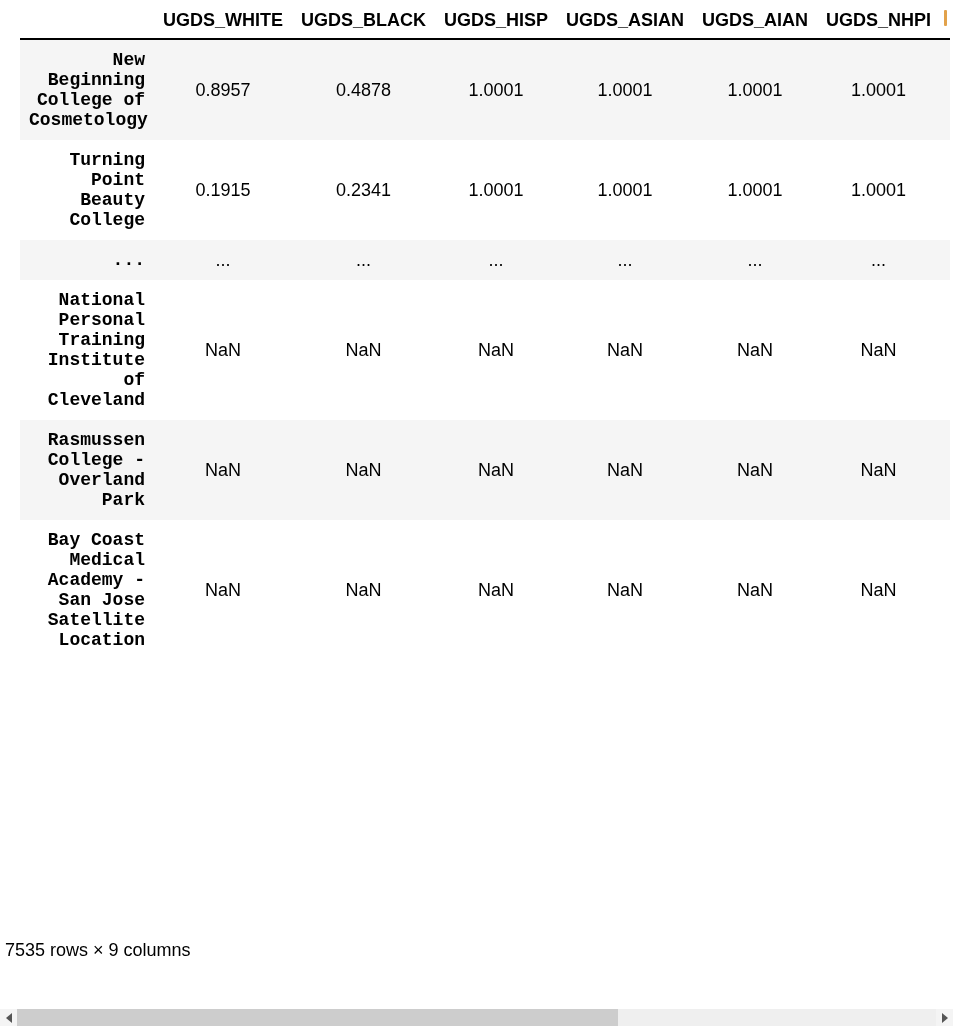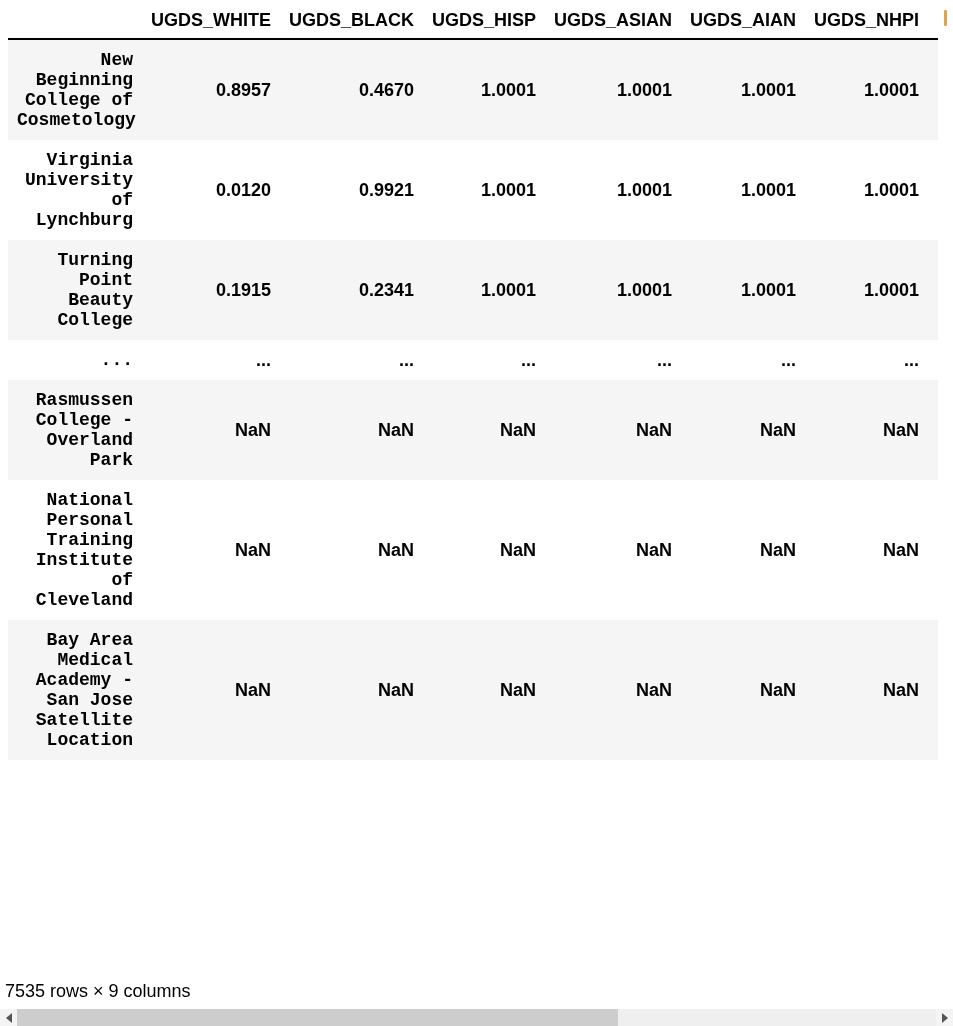--- a/index.html
+++ b/index.html
@@ -6,38 +6,38 @@
   html, body { margin: 0; padding: 0; }
   body {
     width: 953px; height: 1026px;
     background: #ffffff;
     font-family: "Liberation Sans", sans-serif;
     color: #000000;
     position: relative;
     overflow: hidden;
   }
 
-  .table-wrap { position: absolute; left: 8px; top: 2px; }
+  .table-wrap { position: absolute; left: 20px; top: 2px; }
 
   table.dataframe {
     border-collapse: collapse;
     table-layout: fixed;
     width: 930px;
   }
   table.dataframe th, table.dataframe td {
     font-size: 18px;
     line-height: 20px;
     text-align: right;
     padding: 10px 9px;
     overflow: hidden;
   }
   table.dataframe th { font-weight: bold; }
   table.dataframe thead th { padding: 8px 9px; vertical-align: bottom; }
   table.dataframe thead { border-bottom: 2px solid #000000; }
-  table.dataframe td { font-weight: bold; vertical-align: middle; }
+  table.dataframe td { font-weight: normal; vertical-align: middle; text-align: center; }
   table.dataframe tbody th { vertical-align: middle; font-family: Liberation Mono, monospace; }
   table.dataframe tbody tr:nth-child(odd) { background: #f5f5f5; }
   table.dataframe th:last-child, table.dataframe td:last-child { padding-right: 19px; }
 
   .col-index  { width: 134px; }
   .col-c0 { width: 138px; }
   .col-c1 { width: 143px; }
   .col-c2 { width: 122px; }
   .col-c3 { width: 136px; }
   .col-c4 { width: 124px; }
@@ -46,21 +46,21 @@
   .sliver {
     position: absolute;
     left: 944px; top: 10px;
     width: 3px; height: 16px;
     background: #e2a24b;
     border-radius: 1px;
   }
 
   .summary {
     position: absolute;
-    left: 5px; top: 980px;
+    left: 5px; top: 939px;
     font-size: 18px;
     line-height: 22px;
     margin: 0;
   }
 
   .hscrollbar {
     position: absolute;
     left: 0; top: 1009px;
     width: 953px; height: 17px;
     background: #efefef;
@@ -107,30 +107,21 @@
         <th>UGDS_HISP</th>
         <th>UGDS_ASIAN</th>
         <th>UGDS_AIAN</th>
         <th>UGDS_NHPI</th>
       </tr>
     </thead>
     <tbody id="df-body">
         <tr>
           <th>New Beginning College of Cosmetology</th>
           <td>0.8957</td>
-          <td>0.4670</td>
-          <td>1.0001</td>
-          <td>1.0001</td>
-          <td>1.0001</td>
-          <td>1.0001</td>
-        </tr>
-        <tr>
-          <th>Virginia University of Lynchburg</th>
-          <td>0.0120</td>
-          <td>0.9921</td>
+          <td>0.4878</td>
           <td>1.0001</td>
           <td>1.0001</td>
           <td>1.0001</td>
           <td>1.0001</td>
         </tr>
         <tr>
           <th>Turning Point Beauty College</th>
           <td>0.1915</td>
           <td>0.2341</td>
           <td>1.0001</td>
@@ -141,39 +132,39 @@
         <tr>
           <th>...</th>
           <td>...</td>
           <td>...</td>
           <td>...</td>
           <td>...</td>
           <td>...</td>
           <td>...</td>
         </tr>
         <tr>
+          <th>National Personal Training Institute of Cleveland</th>
+          <td>NaN</td>
+          <td>NaN</td>
+          <td>NaN</td>
+          <td>NaN</td>
+          <td>NaN</td>
+          <td>NaN</td>
+        </tr>
+        <tr>
           <th>Rasmussen College - Overland Park</th>
           <td>NaN</td>
           <td>NaN</td>
           <td>NaN</td>
           <td>NaN</td>
           <td>NaN</td>
           <td>NaN</td>
         </tr>
         <tr>
-          <th>National Personal Training Institute of Cleveland</th>
-          <td>NaN</td>
-          <td>NaN</td>
-          <td>NaN</td>
-          <td>NaN</td>
-          <td>NaN</td>
-          <td>NaN</td>
-        </tr>
-        <tr>
-          <th>Bay Area Medical Academy - San Jose Satellite Location</th>
+          <th>Bay Coast Medical Academy - San Jose Satellite Location</th>
           <td>NaN</td>
           <td>NaN</td>
           <td>NaN</td>
           <td>NaN</td>
           <td>NaN</td>
           <td>NaN</td>
         </tr>
       </tbody>
   </table>
 </div>

